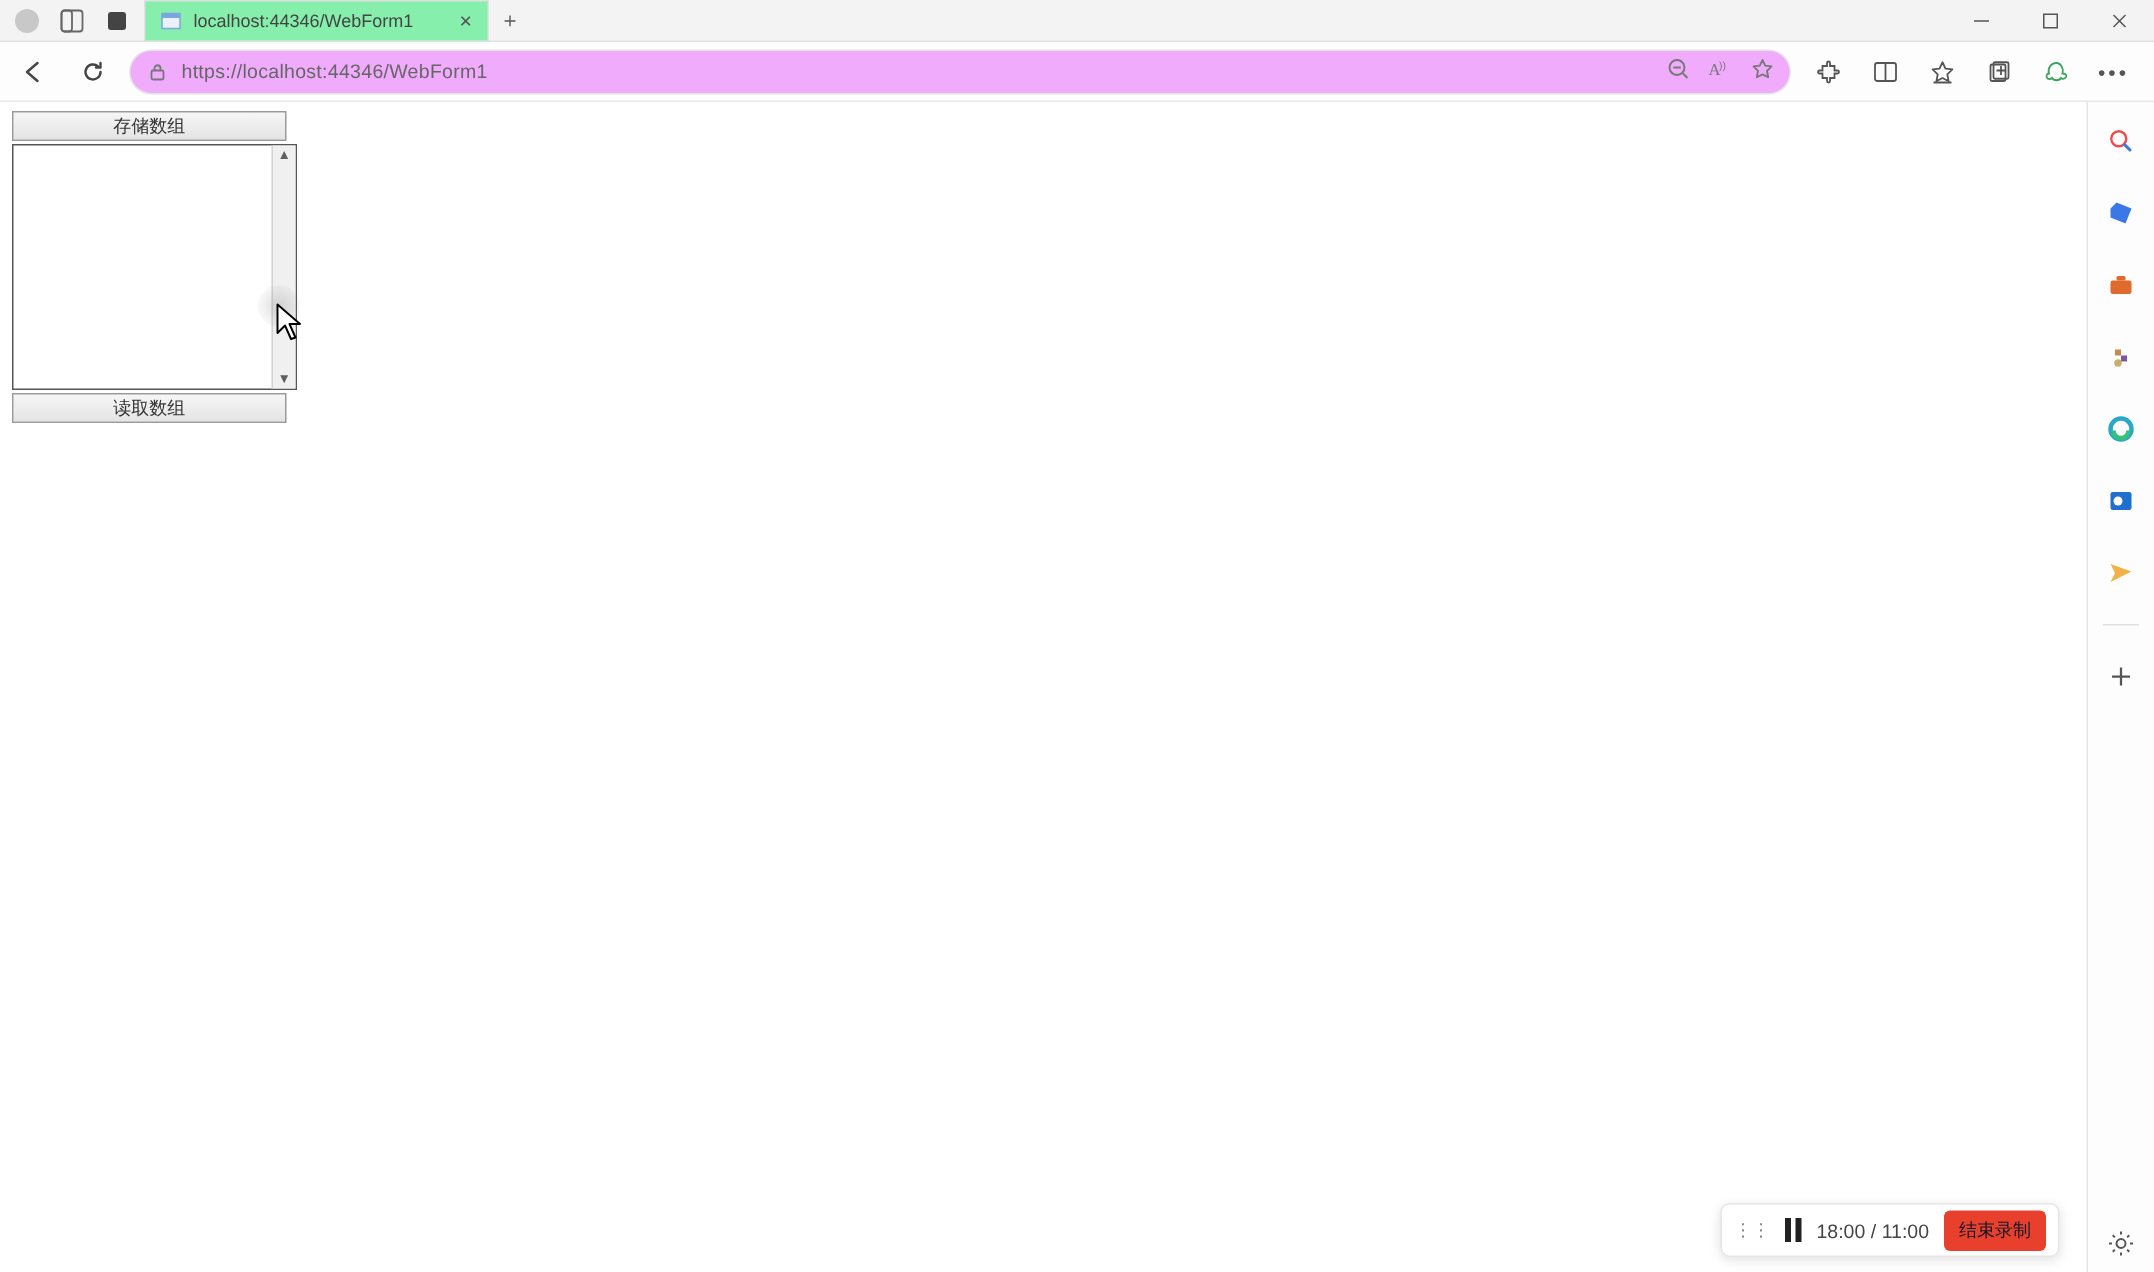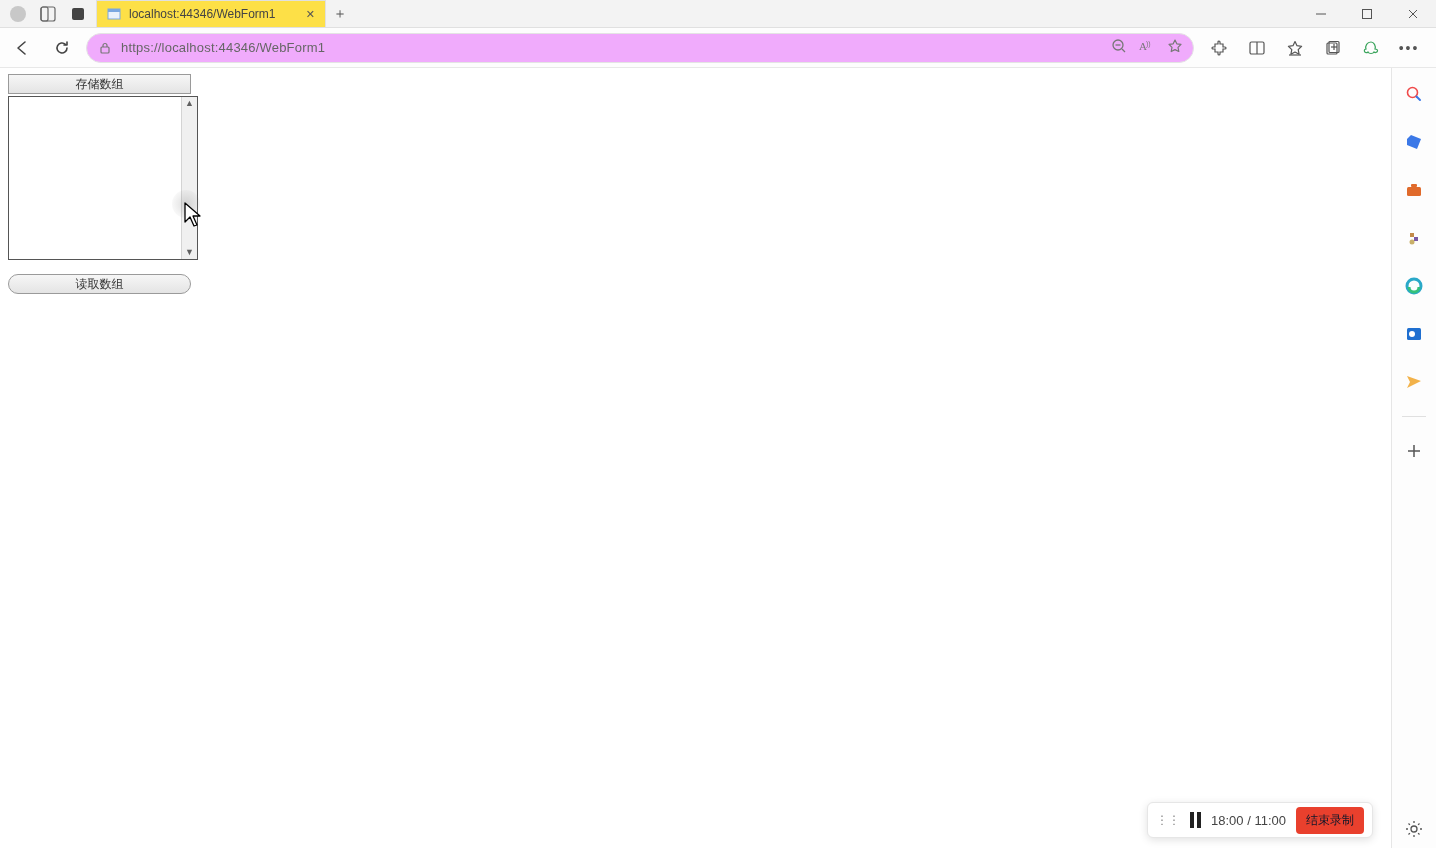--- a/index.html
+++ b/index.html
@@ -38,21 +38,21 @@
     gap: 8px;
     padding: 0 10px;
     background: #fbfbfb;
     border-right: 1px solid #e0e0e0;
     border-top: 2px solid transparent;
     height: 100%;
     min-width: 230px;
     position: relative;
   }
   .tab.active {
-    background: #fde047;
+    background: #86efac;
     border-top: 1px solid #e0e0e0;
     border-left: 1px solid #e0e0e0;
   }
   .tab-favicon {
     width: 14px; height: 14px;
     display: flex; align-items: center; justify-content: center;
   }
   .tab-favicon svg { display:block; }
   .tab-title { flex: 1; color: #444; font-size: 12px; }
   .tab-close { color: #555; font-size: 11px; cursor: pointer; }
@@ -160,21 +160,21 @@
     width: 16px;
     background: #f0f0f0;
     display: flex;
     flex-direction: column;
     align-items: center;
     justify-content: space-between;
     border-left: 1px solid #d4d4d4;
     padding: 2px 0;
   }
   .scroll-arrow { font-size: 9px; color: #606060; line-height: 1; }
-  .btn-classic.second { margin-top: 14px; border-radius: 10px; }
+  .btn-classic.second { margin-top: 2px; }
 
   
   .cursor-layer {
     position: absolute;
     left: 180px;
     top: 128px;
     pointer-events: none;
   }
   .cursor-ripple {
     position: absolute;

